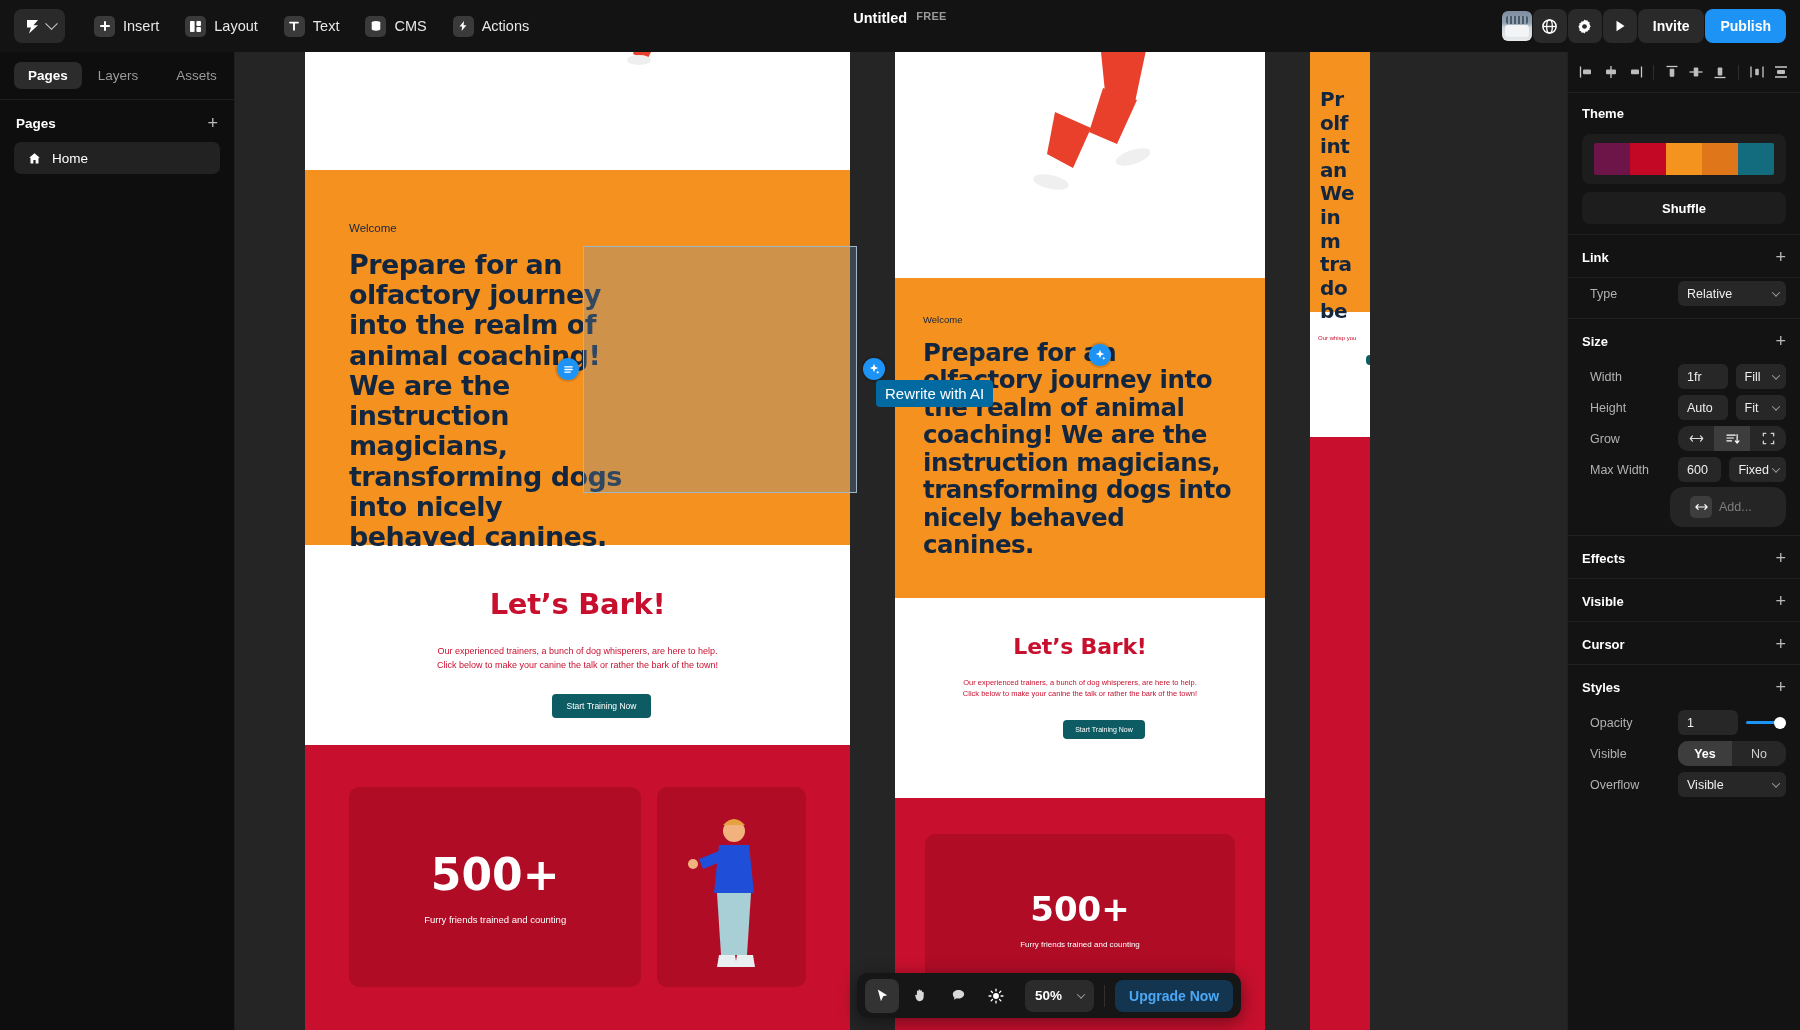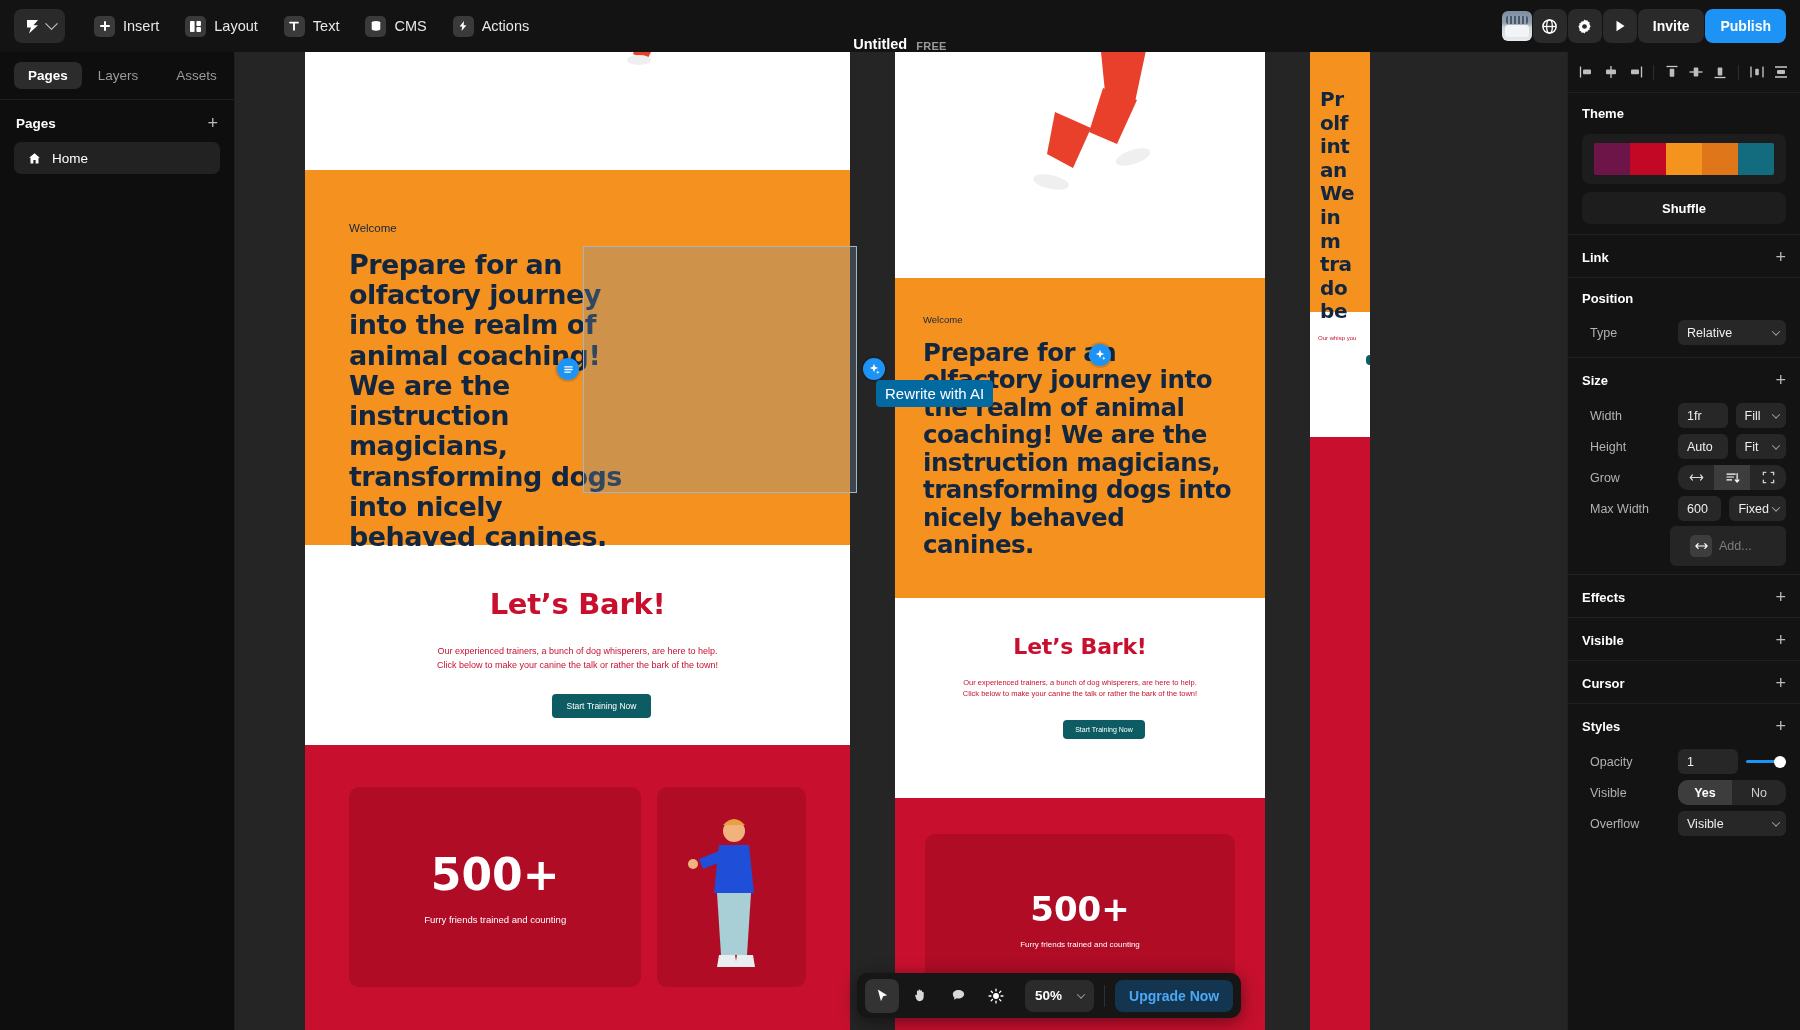--- a/index.html
+++ b/index.html
@@ -27,22 +27,22 @@
   .menu-group { display: flex; align-items: center; margin-left: 18px; gap: 4px; }
   .menu-item {
     display: flex; align-items: center; gap: 8px; height: 34px; padding: 0 11px;
     border-radius: 7px; cursor: pointer; color: #e8e8e8; font-size: 14.5px;
   }
   .mi-ico {
     width: 21px; height: 21px; border-radius: 5px; background: #3a3a3a;
     display: flex; align-items: center; justify-content: center; color: #fff; flex: none;
   }
   .doc-title {
-    position: absolute; left: 0; right: 0; top: 0; height: 52px;
-    display: flex; align-items: flex-end; justify-content: center; gap: 9px; pointer-events: none;
+    position: absolute; left: 0; right: 0; top: 10px; height: 52px;
+    display: flex; align-items: flex-start; justify-content: center; gap: 9px; pointer-events: none;
   }
   .doc-title .t { color: #fff; font-size: 14.5px; font-weight: 600; }
   .doc-title .badge { color: #9a9a9a; font-size: 11px; font-weight: 700; letter-spacing: .3px; }
   .top-right { margin-left: auto; display: flex; align-items: center; gap: 1px; z-index: 2; }
   .avatar {
     width: 30px; height: 30px; border-radius: 6px; overflow: hidden; flex: none; cursor: pointer;
     background: linear-gradient(#7e8ea0 0%, #93a2b2 40%, #cfd6dc 55%, #e8ebee 100%);
     position: relative;
   }
   .avatar::before{ content:""; position:absolute; left:3px; right:3px; top:45%; bottom:12%;
@@ -183,21 +183,21 @@
   .dchev { width: 6px; height: 6px; border-right: 1.4px solid #9d9d9d; border-bottom: 1.4px solid #9d9d9d;
            transform: rotate(45deg) translate(-1px,-1px); flex: none; }
   .seg { display: flex; background: #272727; border-radius: 10px; height: 25px; overflow: hidden; }
   .seg > div {
     flex: 1; display: flex; align-items: center; justify-content: center; cursor: pointer;
     color: #cfcfcf; font-size: 12.5px;
   }
   .seg > div.on { background: #3d3d3d; color: #fff; font-weight: 700; }
   .add-row { display: flex; align-items: center; padding: 2px 14px 8px 102px; }
   .add-field {
-    flex: 1; height: 26px; border-radius: 6px; background: #252525; display: flex;
+    flex: 1; height: 26px; border-radius: 13px; background: #252525; display: flex;
     align-items: center; gap: 7px; padding: 20px; cursor: pointer;
   }
   .add-ico {
     width: 22px; height: 22px; border-radius: 5px; background: #3d3d3d; display: flex;
     align-items: center; justify-content: center; color: #fff; flex: none;
   }
   .add-ph { color: #7d7d7d; font-size: 12.5px; }
   .slider { flex: 1; height: 25px; display: flex; align-items: center; position: relative; cursor: pointer; }
   .slider .track { height: 3px; width: 100%; background: #1c93f5; border-radius: 2px; }
   .slider .knob {
@@ -526,23 +526,20 @@
       </div>
       <div class="shuffle-btn">Shuffle</div>
       <div class="rrule"></div>
 
       <div class="rsec">
         <span>Link</span>
         <span class="plus">+</span>
       </div>
       <div class="rrule"></div>
 
-      <div class="rsec">
-        <span>Position</span>
-      </div>
       <div class="prop-row">
         <span class="prop-lbl">Type</span>
         <div class="select" style="flex:1">
           <span>Relative</span>
           <span class="dchev"></span>
         </div>
       </div>
       <div class="rrule" style="margin-top:9px"></div>
 
       <div class="rsec">

